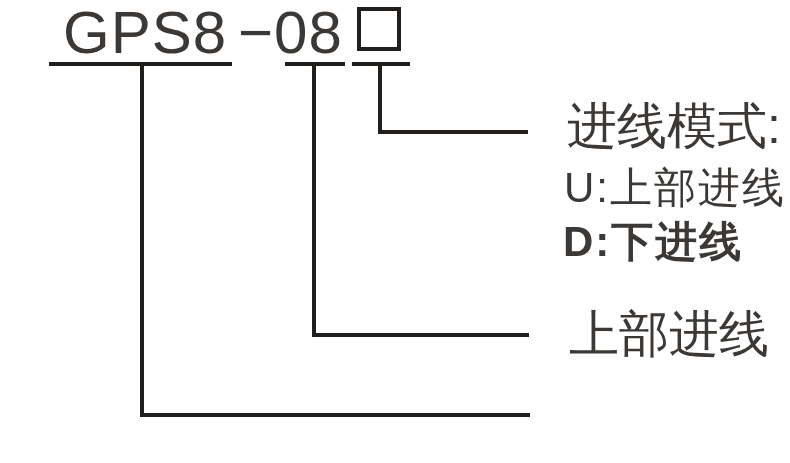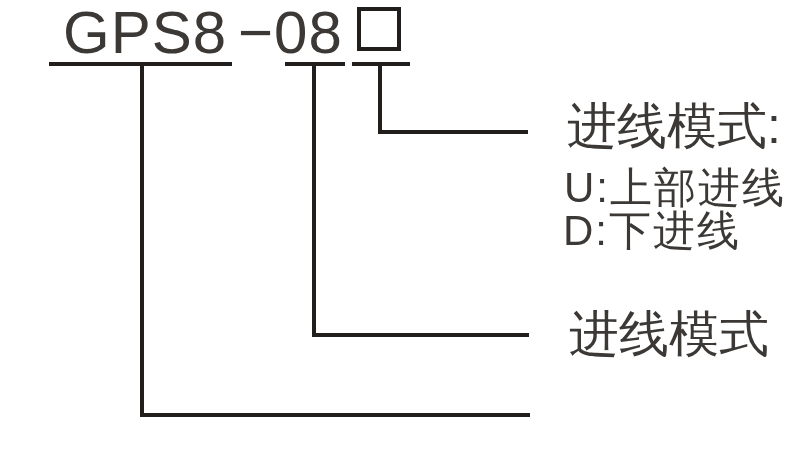--- a/index.html
+++ b/index.html
@@ -39,21 +39,21 @@
   .h3{left:351px;top:130px;width:150px;height:4px;}
   
   .label{
     position:absolute;color:var(--text-color);
     line-height:1;white-space:nowrap;font-weight:500;text-align:right;
   }
   .label-lg{font-size:50px;letter-spacing:0px;}
   .label-sm{font-size:42px;letter-spacing:2px;}
   .lbl-entry-mode   {left:540px;top:101px;}
   .lbl-entry-opt-u  {left:537px;top:167px;}
-  .lbl-entry-opt-d  {left:536px;top:210px;}
+  .lbl-entry-opt-d  {left:536px;top:221px;font-weight:bold;}
   .lbl-design-number{left:542px;top:309px;}
   .lbl-series       {left:540px;top:391px;}
 </style>
 </head>
 <body>
 
 <div class="stage">
 
   <span class="code-text code-series">GPS8</span>
 
@@ -71,16 +71,16 @@
   <div class="stroke h2"></div>
   <div class="stroke v3"></div>
   <div class="stroke h3"></div>
 
   <span class="label label-lg lbl-entry-mode">进线模式:</span>
 
   <span class="label label-sm lbl-entry-opt-u">U:上部进线</span>
 
   <span class="label label-sm lbl-entry-opt-d">D:下进线</span>
 
-  <span class="label label-lg lbl-design-number">进线模式</span>
+  <span class="label label-lg lbl-design-number">上部进线</span>
 
 
 </div>
 
 </body></html>

